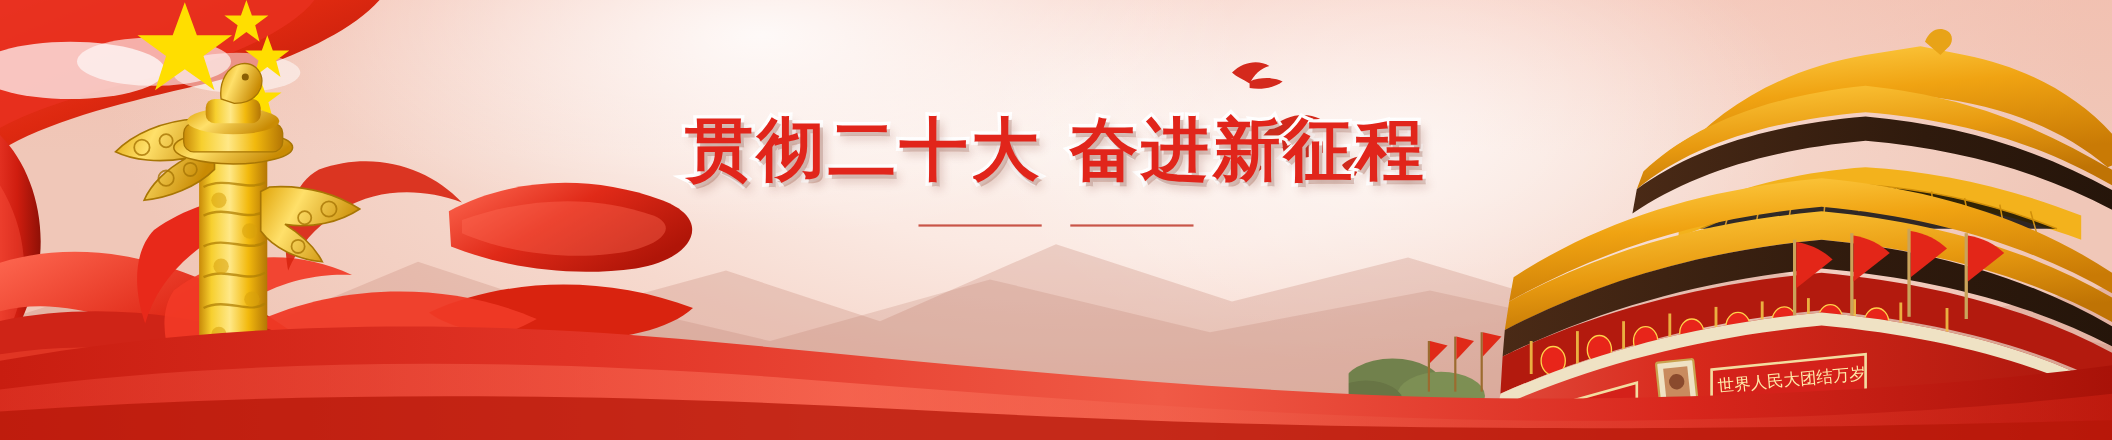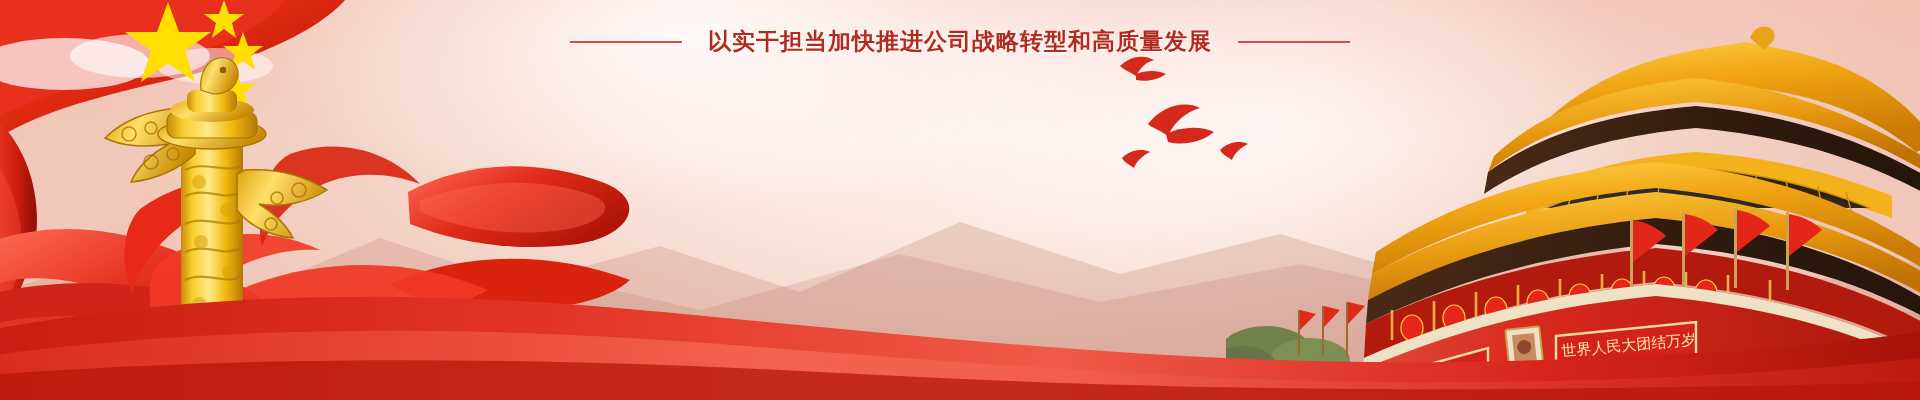--- a/index.html
+++ b/index.html
@@ -361,20 +361,20 @@
         <stop offset="40%" stop-color="#ff7a62"></stop>
         <stop offset="100%" stop-color="#cf2013"></stop>
       </linearGradient>
     </defs>
     <path d="M0,58 C180,26 380,16 640,40 C900,64 1180,96 1450,92 C1650,89 1800,78 1920,62 L1920,130 L0,130 Z" fill="url(#waveG)"></path>
     <path d="M0,84 C220,56 460,54 720,74 C980,94 1240,116 1500,112 C1700,109 1830,98 1920,88 L1920,130 L0,130 Z" fill="url(#waveG2)" opacity=".55"></path>
     <path d="M0,104 C260,86 520,86 820,102 C1120,118 1400,126 1920,112 L1920,130 L0,130 Z" fill="#b51708" opacity=".75"></path>
   </svg>
 
   <div class="center">
+    <div class="title">贯彻二十大 奋进新征程</div>
     <div class="subtitle-row">
       <span class="rule"></span>
-      <span class="subtitle">以实干担当加快推进公司战略转型和高质量发展</span>
       <span class="rule"></span>
     </div>
   </div>
 
 </div>
 
 </body></html>

